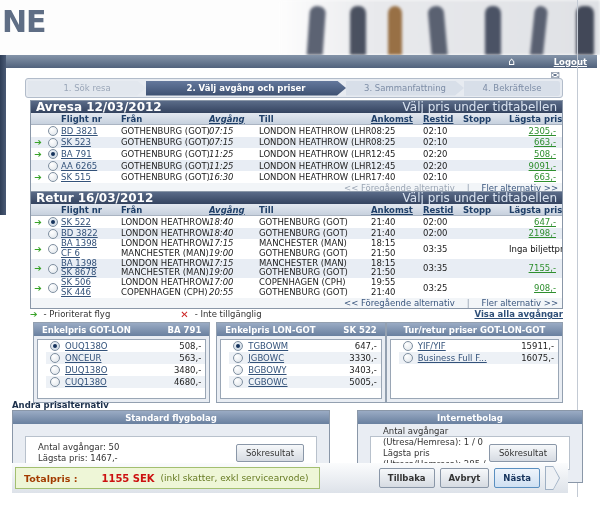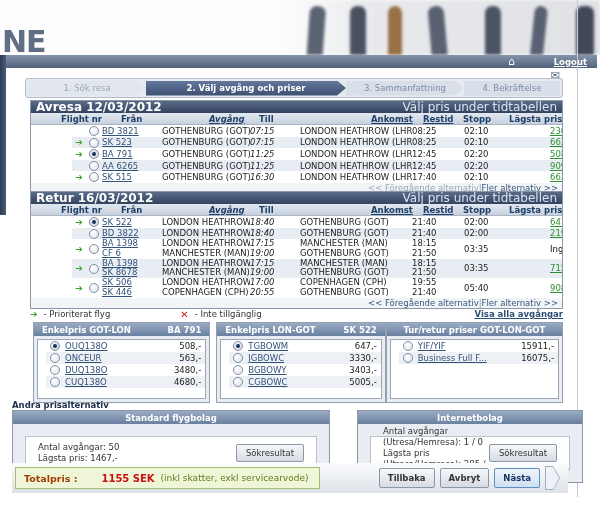--- a/index.html
+++ b/index.html
@@ -1,20 +1,20 @@
 <!DOCTYPE html>
 <html><head>
 <meta charset="utf-8">
 <style>
   html,body{margin:0;padding:0;background:#f4f5f7;}
   .screen{position:relative;width:600px;height:505px;background:#fff;overflow:hidden;
           font-family:"DejaVu Sans","Liberation Sans",sans-serif;-webkit-font-smoothing:antialiased;}
   
   .banner{position:absolute;left:0;top:0;width:600px;height:55px;background:#fdfdfd;overflow:hidden;}
-  .logo{position:absolute;left:2px;top:24px;font-size:30px;font-weight:bold;color:#5f6e85;letter-spacing:-1px;}
+  .logo{position:absolute;left:2px;top:4px;font-size:30px;font-weight:bold;color:#5f6e85;letter-spacing:-1px;}
   .photo{position:absolute;right:0;top:0;width:320px;height:55px;background:linear-gradient(90deg,#fdfdfd,#e8e9ec 30%,#dfe1e5);overflow:hidden;filter:blur(1.5px);}
   .fig{position:absolute;top:6px;width:16px;height:60px;border-radius:7px 7px 2px 2px;background:#41495c;opacity:.85;}
   .fig.f1{left:28px;transform:rotate(4deg);}
   .fig.f2{left:70px;background:#2e3547;}
   .fig.f3{left:108px;background:#8a5a28;width:14px;}
   .fig.f4{left:150px;transform:rotate(-5deg);}
   .fig.f5{left:205px;background:#30394d;}
   .fig.f6{left:252px;width:13px;transform:rotate(6deg);}
   .fig.f7{left:296px;background:#262d3e;width:18px;}
   
@@ -36,21 +36,21 @@
   .step.s4{width:96px;background:#d8dfe9;color:#7d8da6;clip-path:none;border-radius:0 2px 2px 0;}
   
   .ftable{position:absolute;left:30px;width:533px;border:1px solid #8a97a8;box-sizing:border-box;background:#fff;font-size:8.5px;}
   .tbl1{top:100px;}
   .tbl2{top:191px;}
   .tbl-title{height:12px;background:linear-gradient(#5a6b88,#34435f);color:#fff;font-weight:bold;
              display:flex;justify-content:space-between;align-items:center;padding:0 5px;font-size:12px;}
   .tbl-title .hint{font-weight:normal;color:#d9e3f0;}
   .thead{height:11px;background:linear-gradient(#e3e8f0,#c7d1de);display:flex;align-items:center;
          color:#1f3f68;font-weight:bold;border-bottom:1px solid #aab4c2;}
-  .frow{display:flex;align-items:center;color:#222;margin-left:41px;}
+  .frow{display:flex;align-items:center;color:#222;}
   .frow.h1{height:11.6px;}
   .frow.h2{height:19.5px;}
   .frow.alt{background:#e8edf4;}
   .cell{overflow:hidden;white-space:nowrap;}
   .c-arrow{width:14px;text-align:center;}
   .c-radio{width:16px;text-align:center;}
   .c-flight{width:60px;text-align:left;}
   .c-from{width:88px;}
   .c-dep{width:50px;font-style:italic;}
   .c-to{width:112px;}
@@ -62,21 +62,21 @@
   .u{text-decoration:underline;}
   .two{display:flex;flex-direction:column;justify-content:center;line-height:9.5px;}
   .flink{color:#33527a;text-decoration:underline;cursor:pointer;}
   .plink{color:#2f8f2f;text-decoration:underline;cursor:pointer;}
   .noprice{color:#111;}
   .prio{color:#3aa32a;font-size:9px;font-weight:bold;}
   .radio{display:inline-block;width:8px;height:8px;border-radius:50%;border:1px solid #7f8fa0;
          background:radial-gradient(circle at 35% 30%,#fff,#dde3e9);position:relative;vertical-align:middle;cursor:pointer;}
   .radio.checked{background:radial-gradient(circle at 35% 30%,#eef3f8,#c7d3df);}
   .radio.checked::after{content:"";position:absolute;left:2px;top:2px;width:4px;height:4px;border-radius:50%;background:#16335c;}
-  .pager{height:10px;display:flex;justify-content:flex-end;align-items:flex-start;gap:0;
+  .pager{height:10px;display:flex;justify-content:flex-end;align-items:flex-start;gap:12px;
          font-size:8.5px;padding-right:4px;background:#f2f5f8;}
   .pager .prev{color:#9ba6b4;}
   .pager .prev.on{color:#39557d;cursor:pointer;}
   .pager .sep{color:#8a97a8;}
   .pager .next{color:#39557d;cursor:pointer;}
   
   .legend{position:absolute;left:30px;top:308px;width:533px;height:12px;display:flex;align-items:center;font-size:8.5px;color:#333;}
   .legend .lx{color:#cc2222;font-weight:bold;font-size:10px;}
   .legend .t1{margin-left:6px;}
   .legend .gap1{width:70px;}
@@ -356,21 +356,21 @@
           <span>20:55</span>
         </span>
       <span class="cell c-to two">
           <span>COPENHAGEN (CPH)</span>
           <span>GOTHENBURG (GOT)</span>
         </span>
       <span class="cell c-arr two">
           <span>19:55</span>
           <span>21:40</span>
         </span>
-      <span class="cell c-dur">05:40</span>
+      <span class="cell c-dur">03:25</span>
       <span class="cell c-stop"></span>
       <span class="cell c-price"><a class="plink">908,-</a></span>
     </div>
     <div class="pager">
       <span class="prev on">&lt;&lt; Föregående alternativ</span>
       <span class="sep">|</span>
       <span class="next">Fler alternativ  &gt;&gt;</span>
     </div>
   </div>
 

